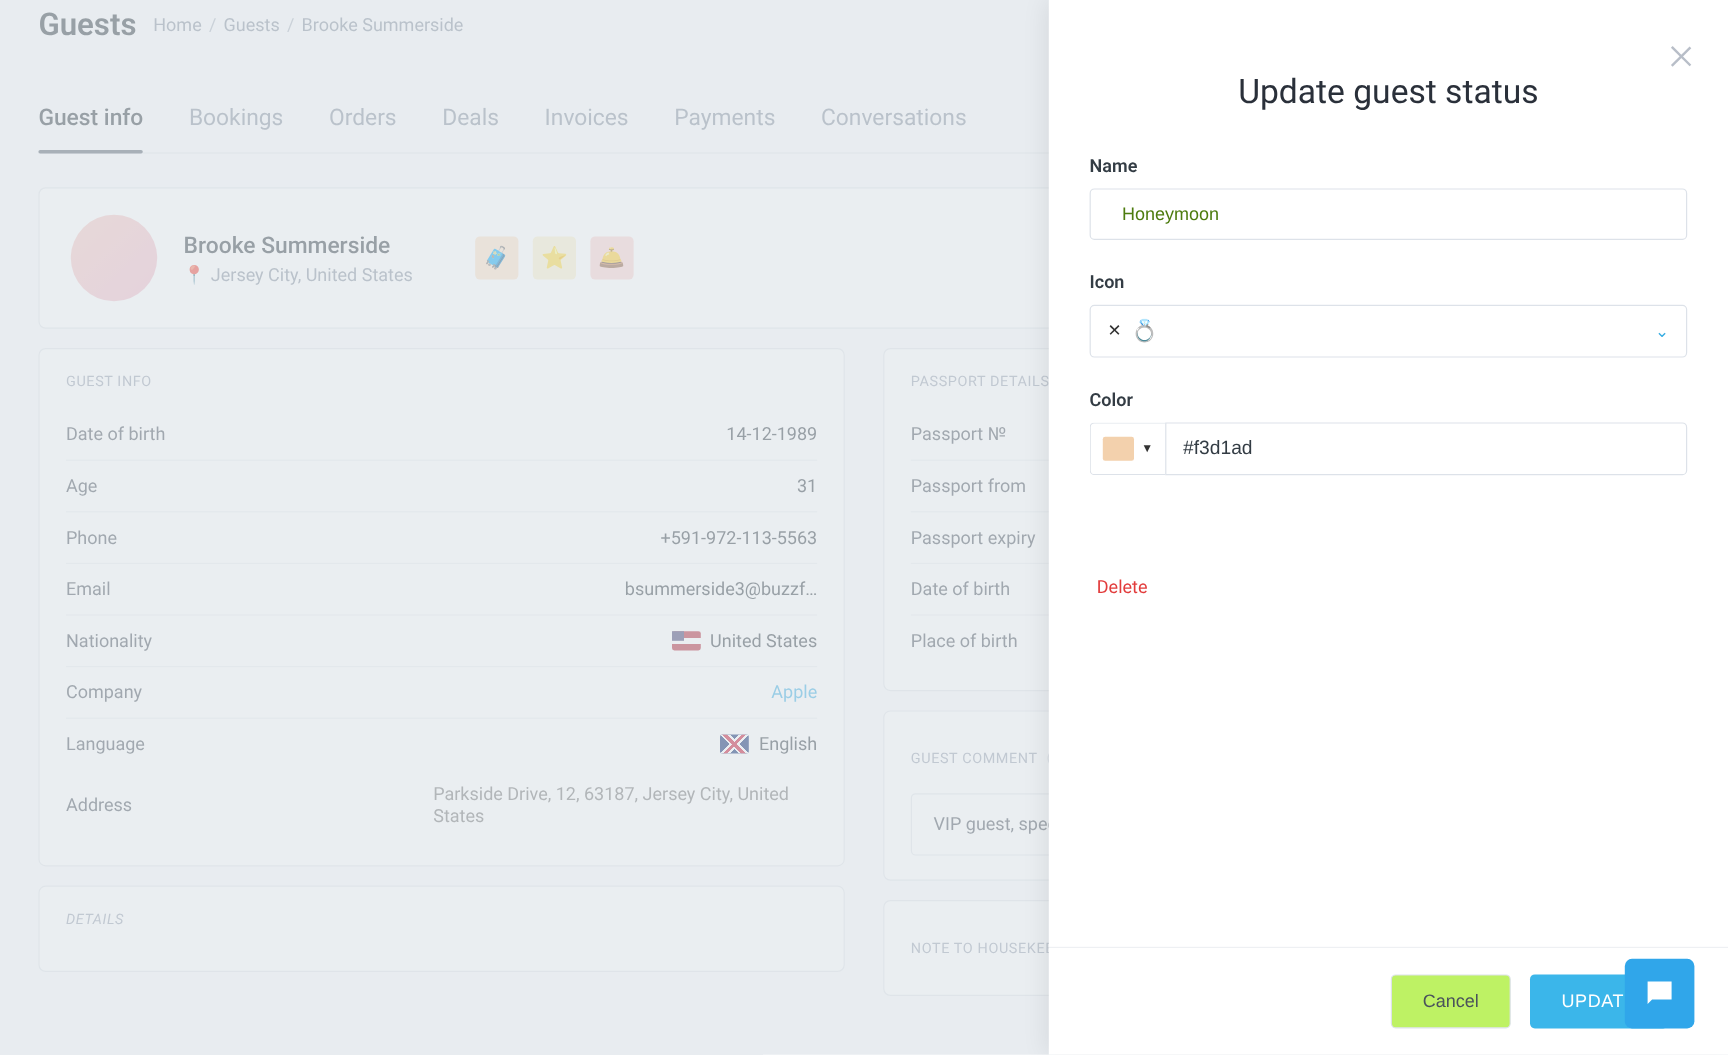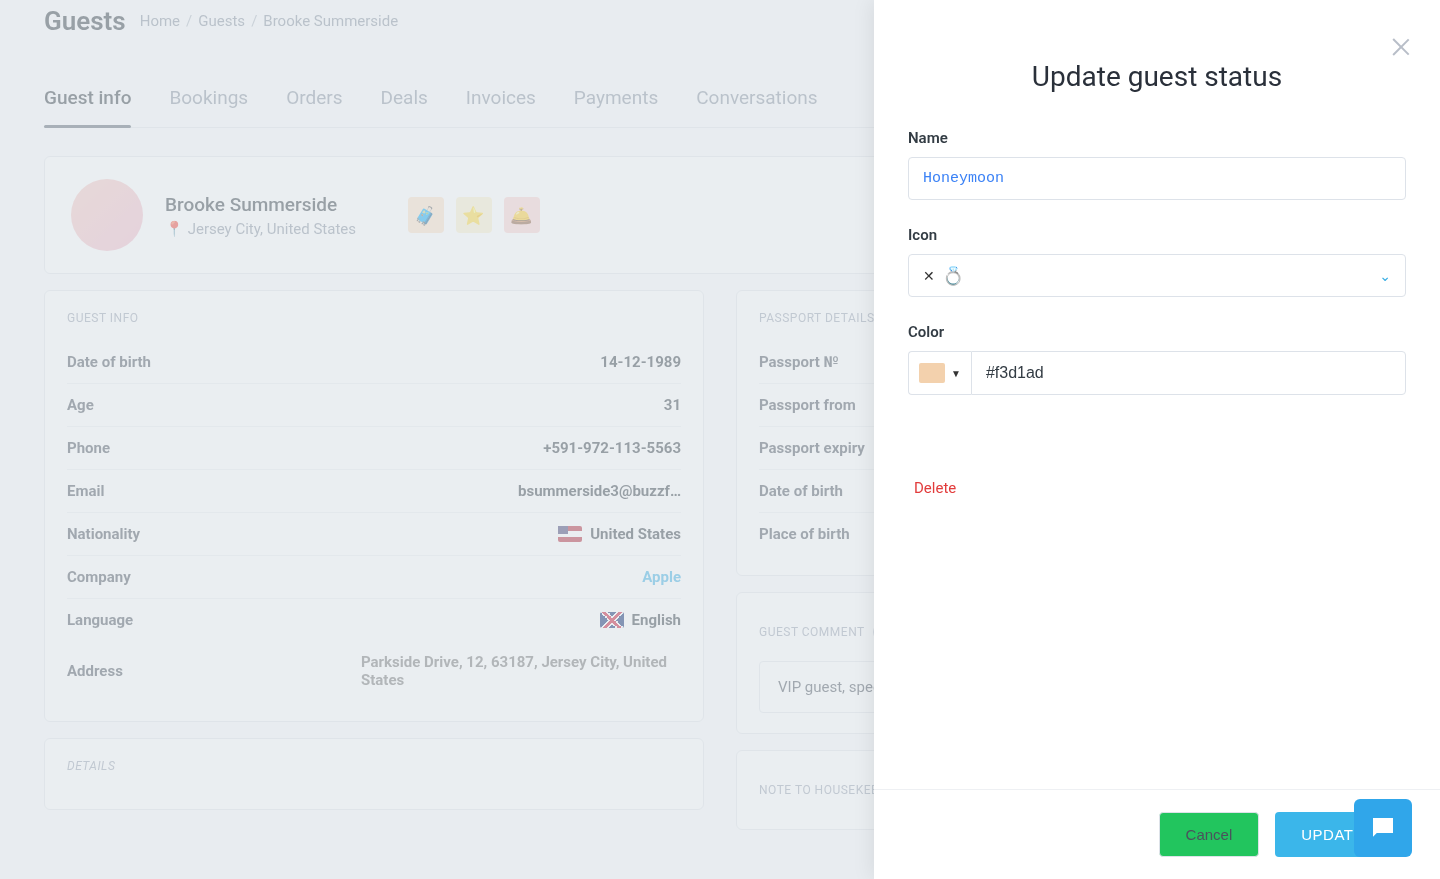--- a/index.html
+++ b/index.html
@@ -10,21 +10,21 @@
   overflow: hidden;
   width: 1440px;
   height: 879px;
   position: relative;
 }
 
 
 .backdrop {
   position: absolute;
   inset: 0;
-  padding: 0 44px;
+  padding: 0 32px;
   background: #fafbfc;
 }
 .dim-layer {
   position: absolute;
   inset: 0;
   background: rgba(220, 226, 232, 0.6);
   pointer-events: none;
 }
 
 
@@ -142,21 +142,20 @@
   text-transform: uppercase;
   margin-bottom: 16px;
 }
 .kv-row {
   display: flex;
   justify-content: space-between;
   align-items: center;
   padding: 12px 0;
   border-bottom: 1px solid #eef0f3;
   font-size: 15px;
-  font-weight: bold;
 }
 .kv-row:last-child { border-bottom: none; }
 .kv-key { color: #4a525c; }
 .kv-val { color: #333c44; text-align: right; display:flex; align-items:center; gap:8px;}
 .kv-val.link { color: #3aaee3; }
 .flag {
   width: 24px; height: 16px; display:inline-block; border-radius:2px;
 }
 .flag-us { background: linear-gradient(#b22234 33%, #fff 33%, #fff 66%, #b22234 66%); position:relative;}
 .flag-us::before{content:"";position:absolute;left:0;top:0;width:10px;height:8px;background:#3c3b6e;}
@@ -236,24 +235,23 @@
   margin-bottom: 10px;
   display:block;
 }
 .form-field {
   margin-bottom: 26px;
 }
 .text-input {
   width: 100%;
   border: 1px solid #dde2e9;
   border-radius: 4px;
-  padding: 12px 14px;
-  font-size: 15px;
-  color: #3b82f6;
-  font-family: Liberation Mono, monospace;
+  padding: 12px 26px;
+  font-size: 15px;
+  color: #4d7c0f;
 }
 .icon-select {
   width: 100%;
   border: 1px solid #dde2e9;
   border-radius: 4px;
   padding: 10px 14px;
   font-size: 15px;
   display:flex;
   align-items:center;
   gap:8px;
@@ -299,21 +297,21 @@
   padding: 22px 50px;
   border-top: 1px solid #eef0f3;
 }
 .btn {
   border-radius: 4px;
   font-size: 15px;
   padding: 13px 26px;
   cursor:pointer;
 }
 .btn-secondary {
-  background:#22c55e;
+  background:#bef264;
   border:1px solid #dde2e9;
   color:#4a525c;
 }
 .btn-primary {
   background:#3bb6ea;
   border:none;
   color:#fff;
   letter-spacing:0.5px;
 }
 

